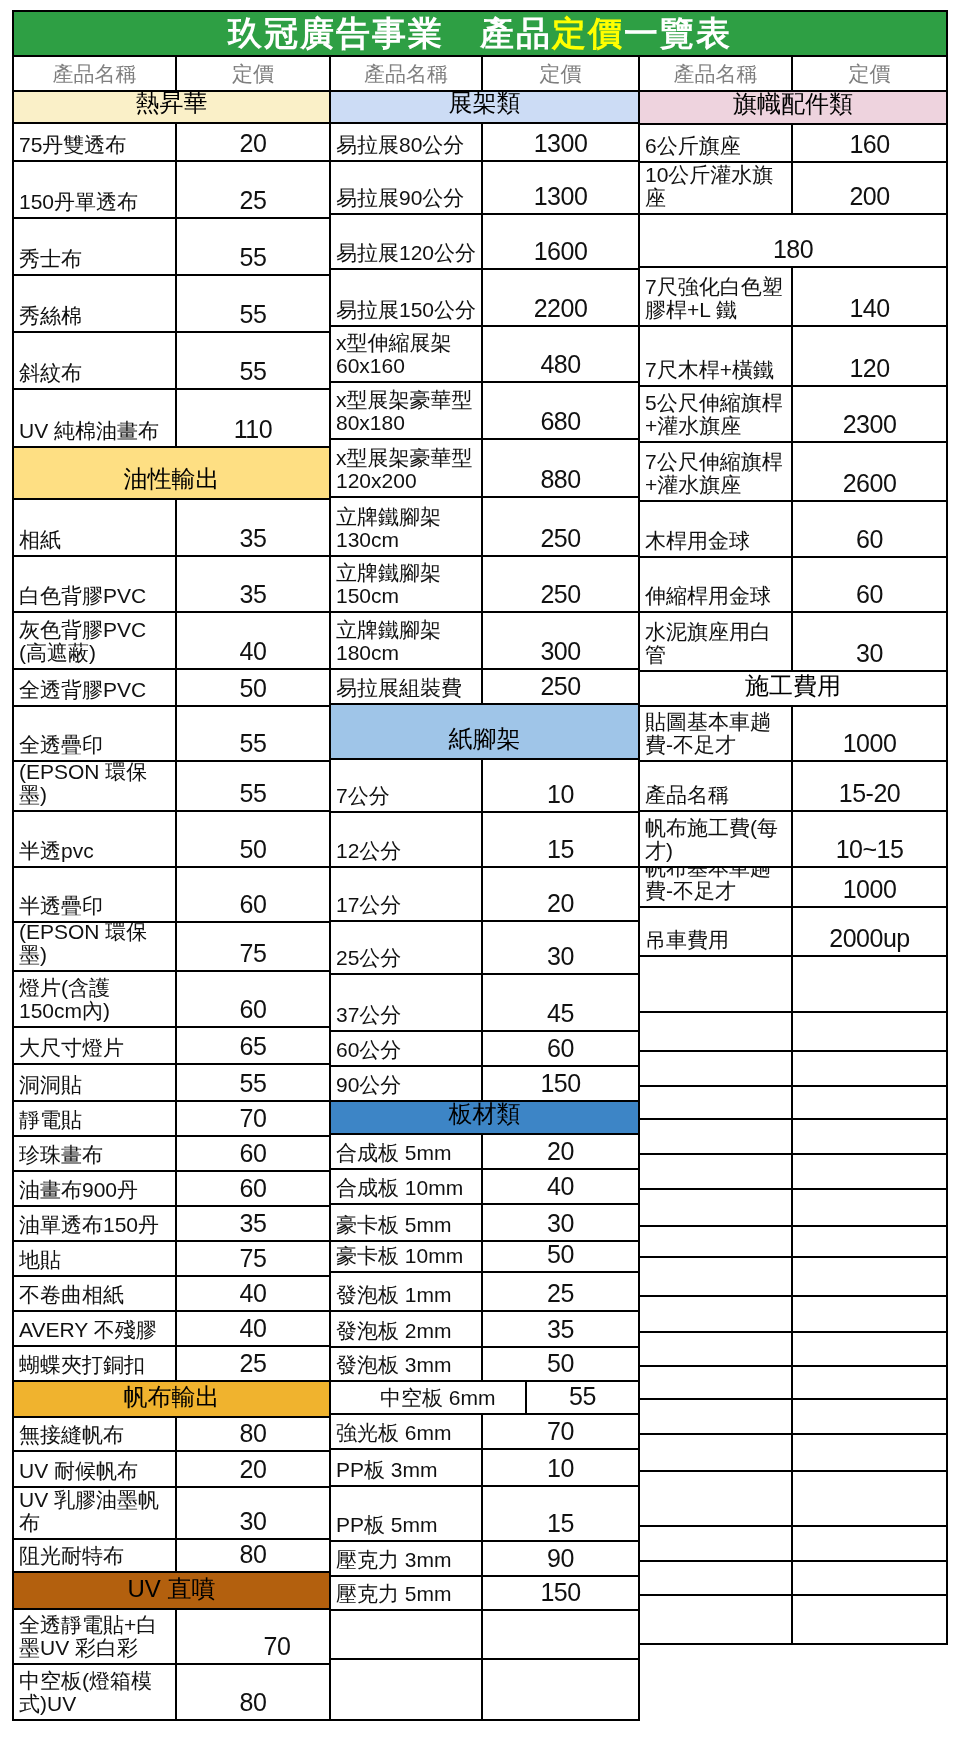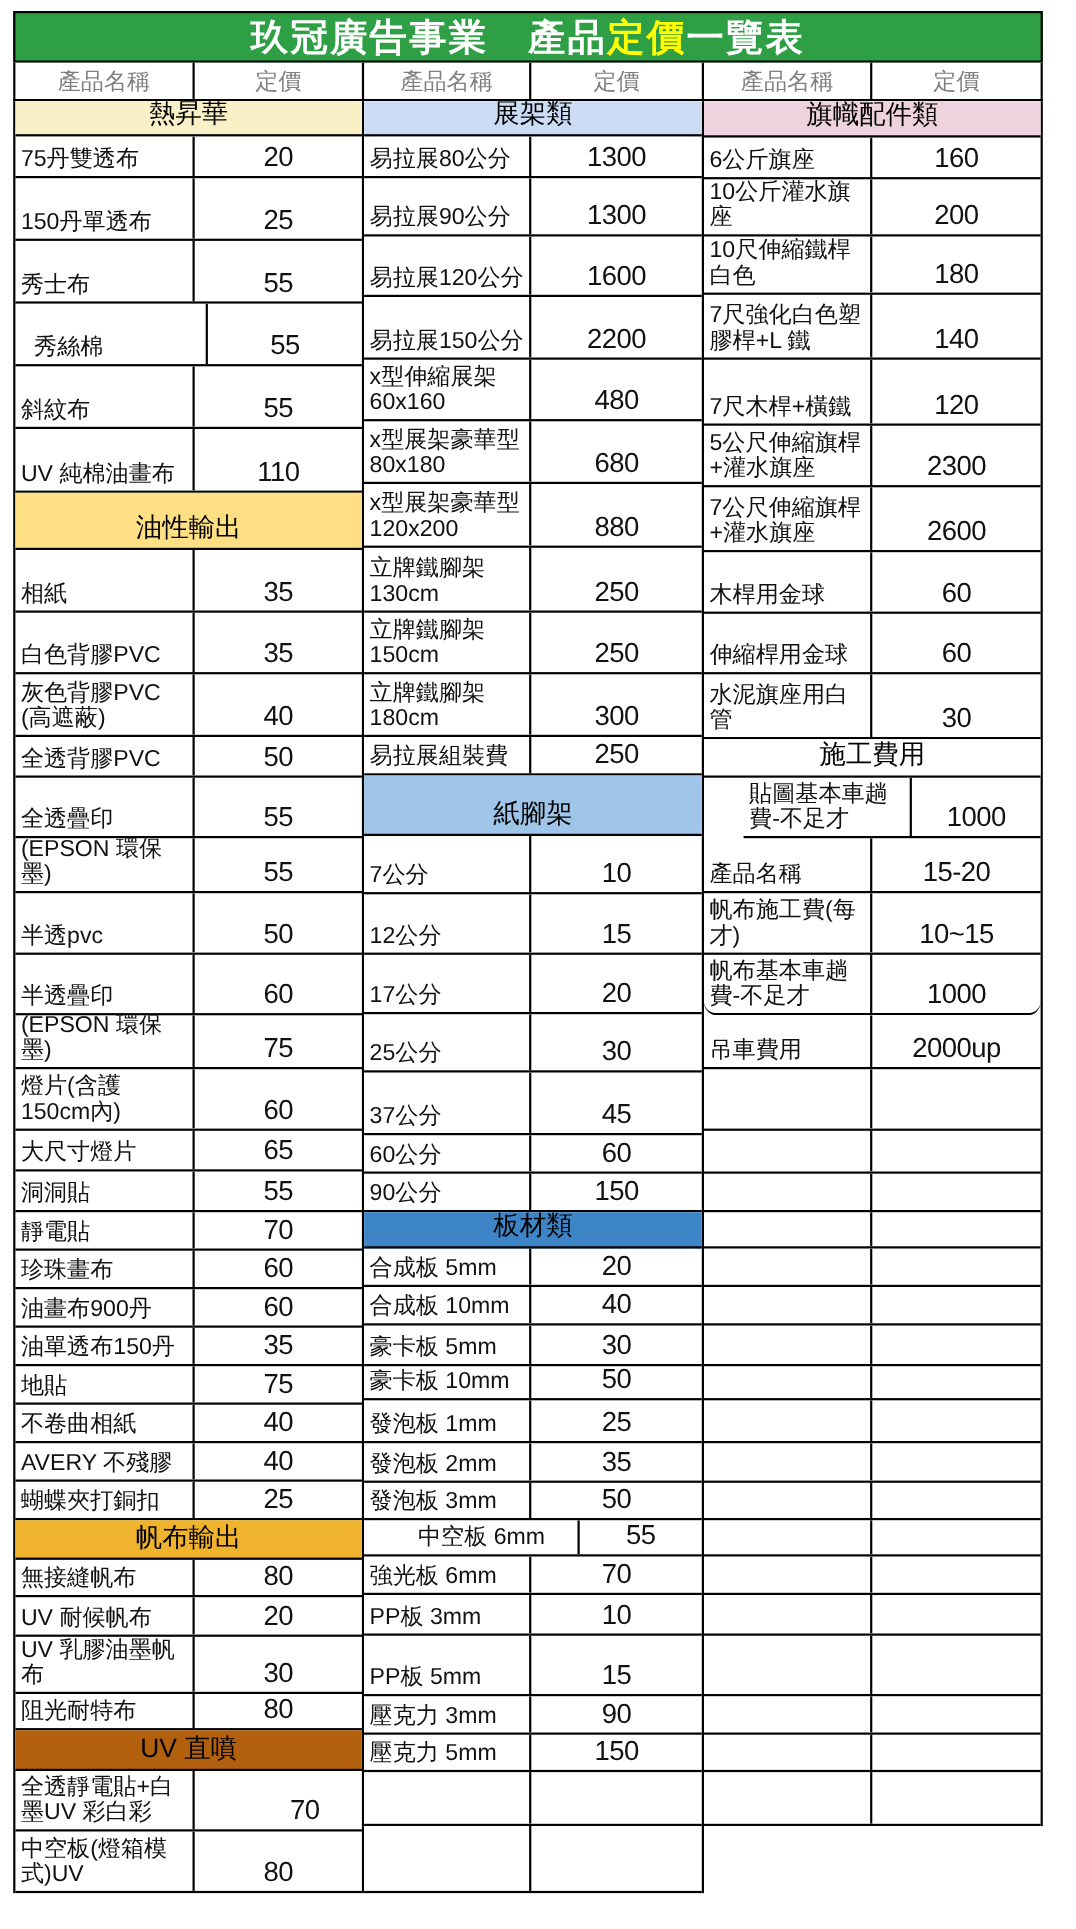--- a/index.html
+++ b/index.html
@@ -80,21 +80,21 @@
           <div class="cell price">20</div>
         </div>
         <div class="row item" style="height: 57px;">
           <div class="cell name">150丹單透布</div>
           <div class="cell price">25</div>
         </div>
         <div class="row item" style="height: 57px;">
           <div class="cell name">秀士布</div>
           <div class="cell price">55</div>
         </div>
-        <div class="row item" style="height: 57px; padding-left: 12px;">
+        <div class="row item" style="height: 57px;">
           <div class="cell name">秀絲棉</div>
           <div class="cell price">55</div>
         </div>
         <div class="row item" style="height: 57px;">
           <div class="cell name">斜紋布</div>
           <div class="cell price">55</div>
         </div>
         <div class="row item" style="height: 58px;">
           <div class="cell name">UV 純棉油畫布</div>
           <div class="cell price">110</div>
@@ -362,22 +362,20 @@
         <div class="row item" style="height: 38px;">
           <div class="cell name">6公斤旗座</div>
           <div class="cell price">160</div>
         </div>
         <div class="row item" style="height: 52px;">
           <div class="cell name">10公斤灌水旗
 座</div>
           <div class="cell price">200</div>
         </div>
         <div class="row item" style="height: 53px;">
-          <div class="cell name">10尺伸縮鐵桿
-白色</div>
           <div class="cell price">180</div>
         </div>
         <div class="row item" style="height: 59px;">
           <div class="cell name">7尺強化白色塑
 膠桿+L 鐵</div>
           <div class="cell price">140</div>
         </div>
         <div class="row item" style="height: 60px;">
           <div class="cell name">7尺木桿+橫鐵</div>
           <div class="cell price">120</div>
@@ -399,35 +397,35 @@
         <div class="row item" style="height: 55px;">
           <div class="cell name">伸縮桿用金球</div>
           <div class="cell price">60</div>
         </div>
         <div class="row item" style="height: 59px;">
           <div class="cell name">水泥旗座用白
 管</div>
           <div class="cell price">30</div>
         </div>
         <div class="row section bg-white" style="height: 35px;">施工費用</div>
-        <div class="row item" style="height: 55px; margin-left: 36px;">
+        <div class="row item" style="height: 55px;">
           <div class="cell name">貼圖基本車趟
 費-不足才</div>
           <div class="cell price">1000</div>
         </div>
         <div class="row item" style="height: 50px;">
           <div class="cell name">產品名稱</div>
           <div class="cell price">15-20</div>
         </div>
         <div class="row item" style="height: 56px;">
           <div class="cell name">帆布施工費(每
 才)</div>
           <div class="cell price">10~15</div>
         </div>
-        <div class="row item" style="height: 55px; border-radius: 12px;">
+        <div class="row item" style="height: 40px;">
           <div class="cell name">帆布基本車趟
 費-不足才</div>
           <div class="cell price">1000</div>
         </div>
         <div class="row item" style="height: 49px;">
           <div class="cell name">吊車費用</div>
           <div class="cell price">2000up</div>
         </div>
         <div class="row item" style="height: 56px;">
           <div class="cell name"></div>

